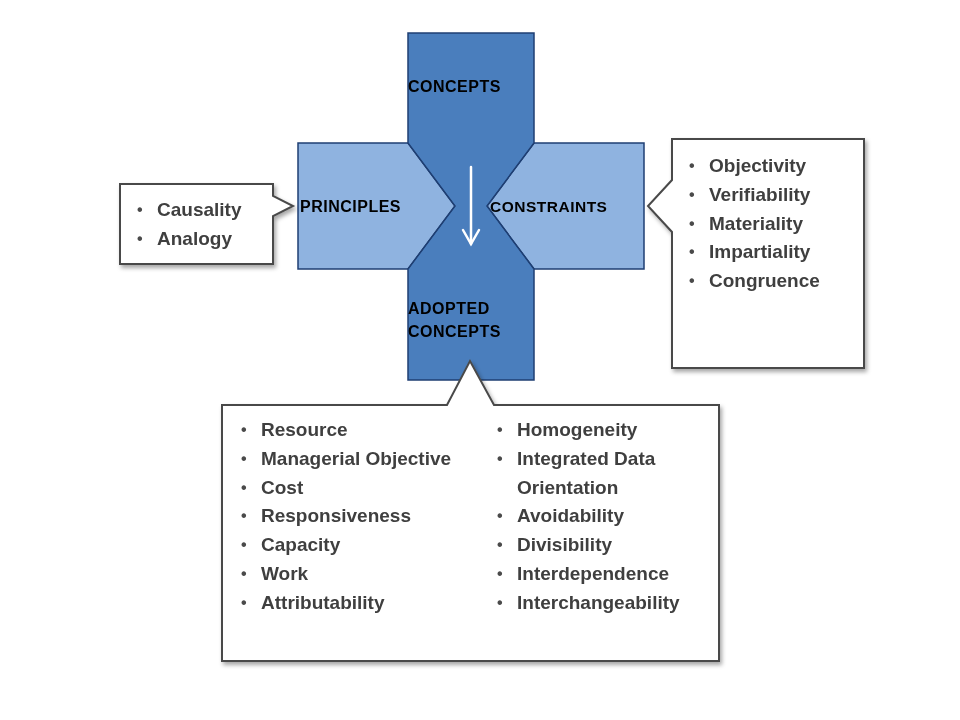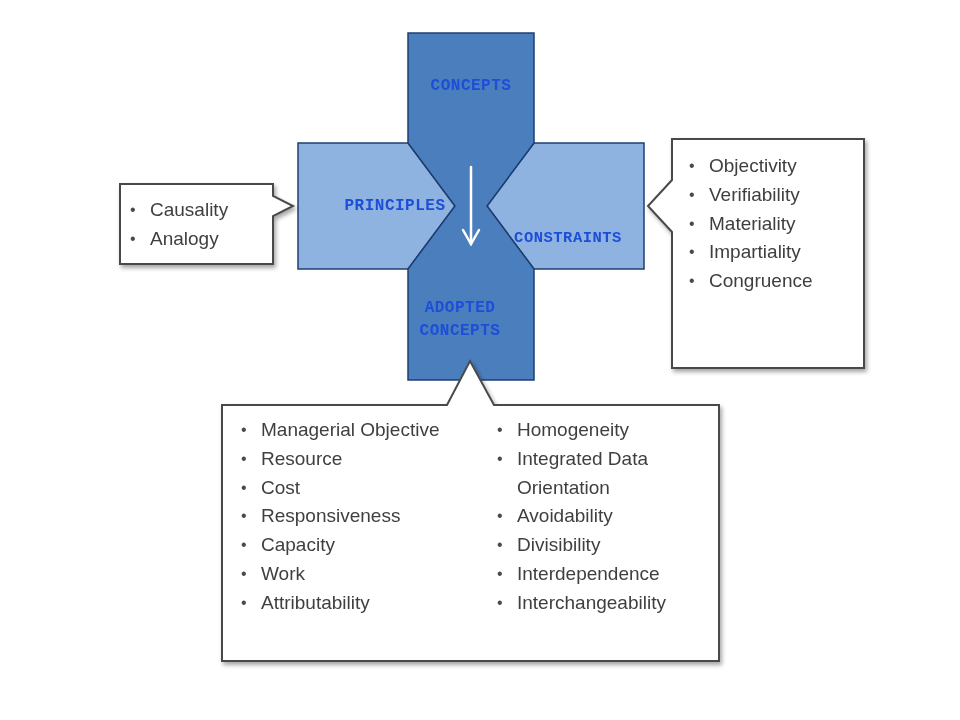--- a/index.html
+++ b/index.html
@@ -1,21 +1,21 @@
 <!DOCTYPE html>
 <html><head>
   <meta charset="utf-8">
   <style>
     html, body { margin:0; padding:0; }
     body { width:960px; height:720px; background:#ffffff; position:relative; overflow:hidden;
            font-family:"Liberation Sans", "DejaVu Sans", sans-serif; }
     #diagram { position:absolute; left:0; top:0; }
-    .shape-label { position:absolute; color:#1d4ed8; font-weight:bold; font-size:16px;
-                   letter-spacing:0.5px; text-align:center; line-height:23px; white-space:nowrap;font-family:Liberation Mono, monospace; }
-    .callout-text { position:absolute; color:#3f3f3f; font-weight:normal; font-size:19px; }
+    .shape-label { position:absolute; color:#000000; font-weight:bold; font-size:16px;
+                   letter-spacing:0.5px; line-height:23px; white-space:nowrap; }
+    .callout-text { position:absolute; color:#3f3f3f; font-weight:bold; font-size:19px; }
     .callout-text ul { list-style:none; margin:0; padding:0; }
     .callout-text li { position:relative; padding-left:20px; line-height:28.8px; white-space:nowrap; }
     .callout-text li::before { content:"\2022"; position:absolute; left:0; top:0; font-size:16px; color:#4a4a4a; }
     .callout-text li.cont::before { content:""; }
   </style>
 </head>
 <body>
 
 <svg id="diagram" width="960" height="720" viewBox="0 0 960 720">
   <defs>
@@ -43,48 +43,48 @@
   </g>
 
   <path filter="url(#shadow)" d="M120,184 L273,184 L273,196 L293,206 L273,216 L273,264 L120,264 Z" fill="#ffffff" stroke="#4a4a4a" stroke-width="2"></path>
 
   <path filter="url(#shadow)" d="M672,139 L864,139 L864,368 L672,368 L672,232 L648,206 L672,180 Z" fill="#ffffff" stroke="#4a4a4a" stroke-width="2"></path>
 
   <path filter="url(#shadow)" d="M222,405 L447,405 L470,361 L494,405 L719,405 L719,661 L222,661 Z" fill="#ffffff" stroke="#4a4a4a" stroke-width="2"></path>
 </svg>
 
 <div class="shape-label" style="left:408px; top:75px; width:126px;">CONCEPTS</div>
-<div class="shape-label" style="left:300px; top:195px; width:150px;margin-left:20px;">PRINCIPLES</div>
-<div class="shape-label" style="left:490px; top:195px; width:156px; font-size:15.5px;margin-top:32px;">CONSTRAINTS</div>
+<div class="shape-label" style="left:300px; top:195px; width:150px;">PRINCIPLES</div>
+<div class="shape-label" style="left:490px; top:195px; width:156px; font-size:15.5px;">CONSTRAINTS</div>
 <div class="shape-label" style="left:408px; top:297px; width:104px;">
   <div>ADOPTED</div>
   <div>CONCEPTS</div>
 </div>
 
-<div class="callout-text" style="left:130px; top:196px;">
+<div class="callout-text" style="left:137px; top:196px;">
   <ul>
     <li>Causality</li>
     <li>Analogy</li>
   </ul>
 </div>
 
 <div class="callout-text" style="left:689px; top:152px;">
   <ul>
     <li>Objectivity</li>
     <li>Verifiability</li>
     <li>Materiality</li>
     <li>Impartiality</li>
     <li>Congruence</li>
   </ul>
 </div>
 
 <div class="callout-text" style="left:241px; top:416px;">
   <ul>
+    <li>Resource</li>
     <li>Managerial Objective</li>
-    <li>Resource</li>
     <li>Cost</li>
     <li>Responsiveness</li>
     <li>Capacity</li>
     <li>Work</li>
     <li>Attributability</li>
   </ul>
 </div>
 
 <div class="callout-text" style="left:497px; top:416px;">
   <ul>

